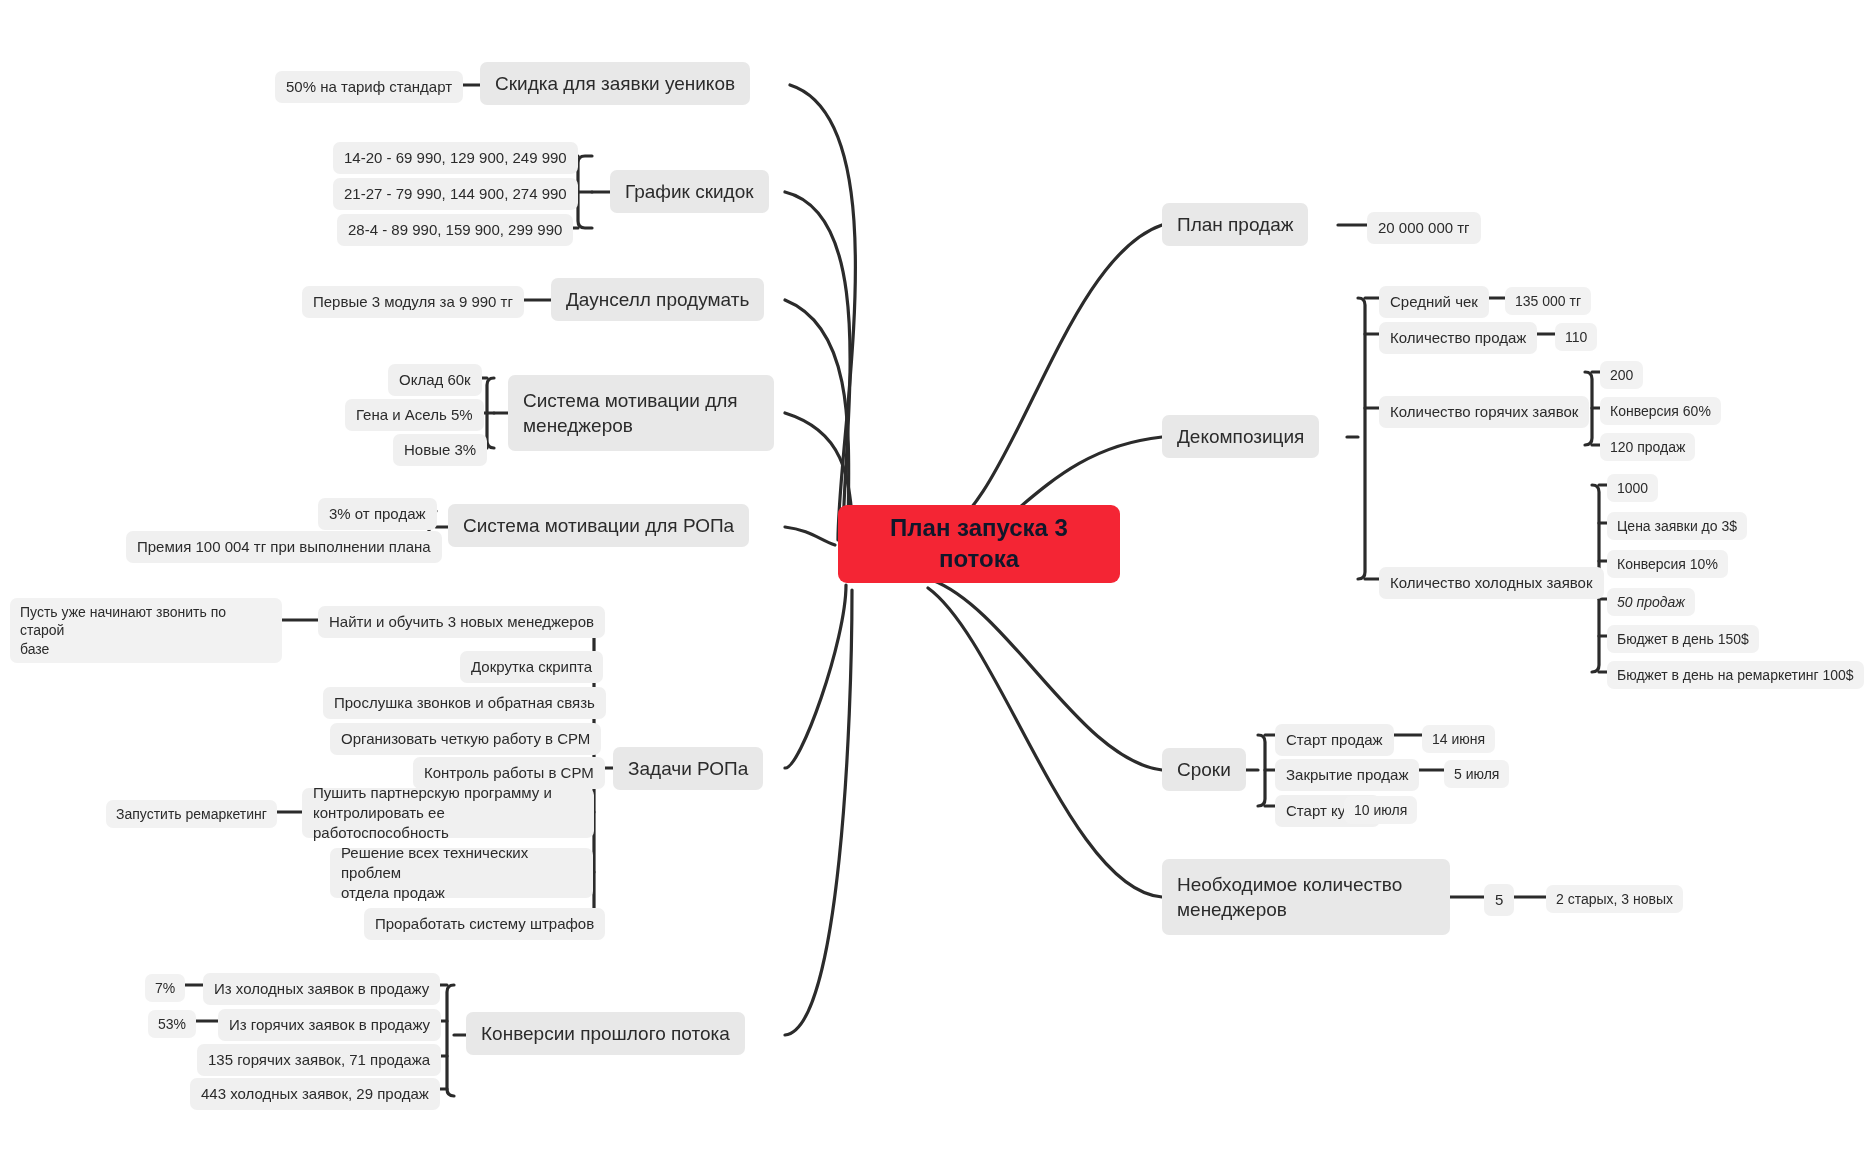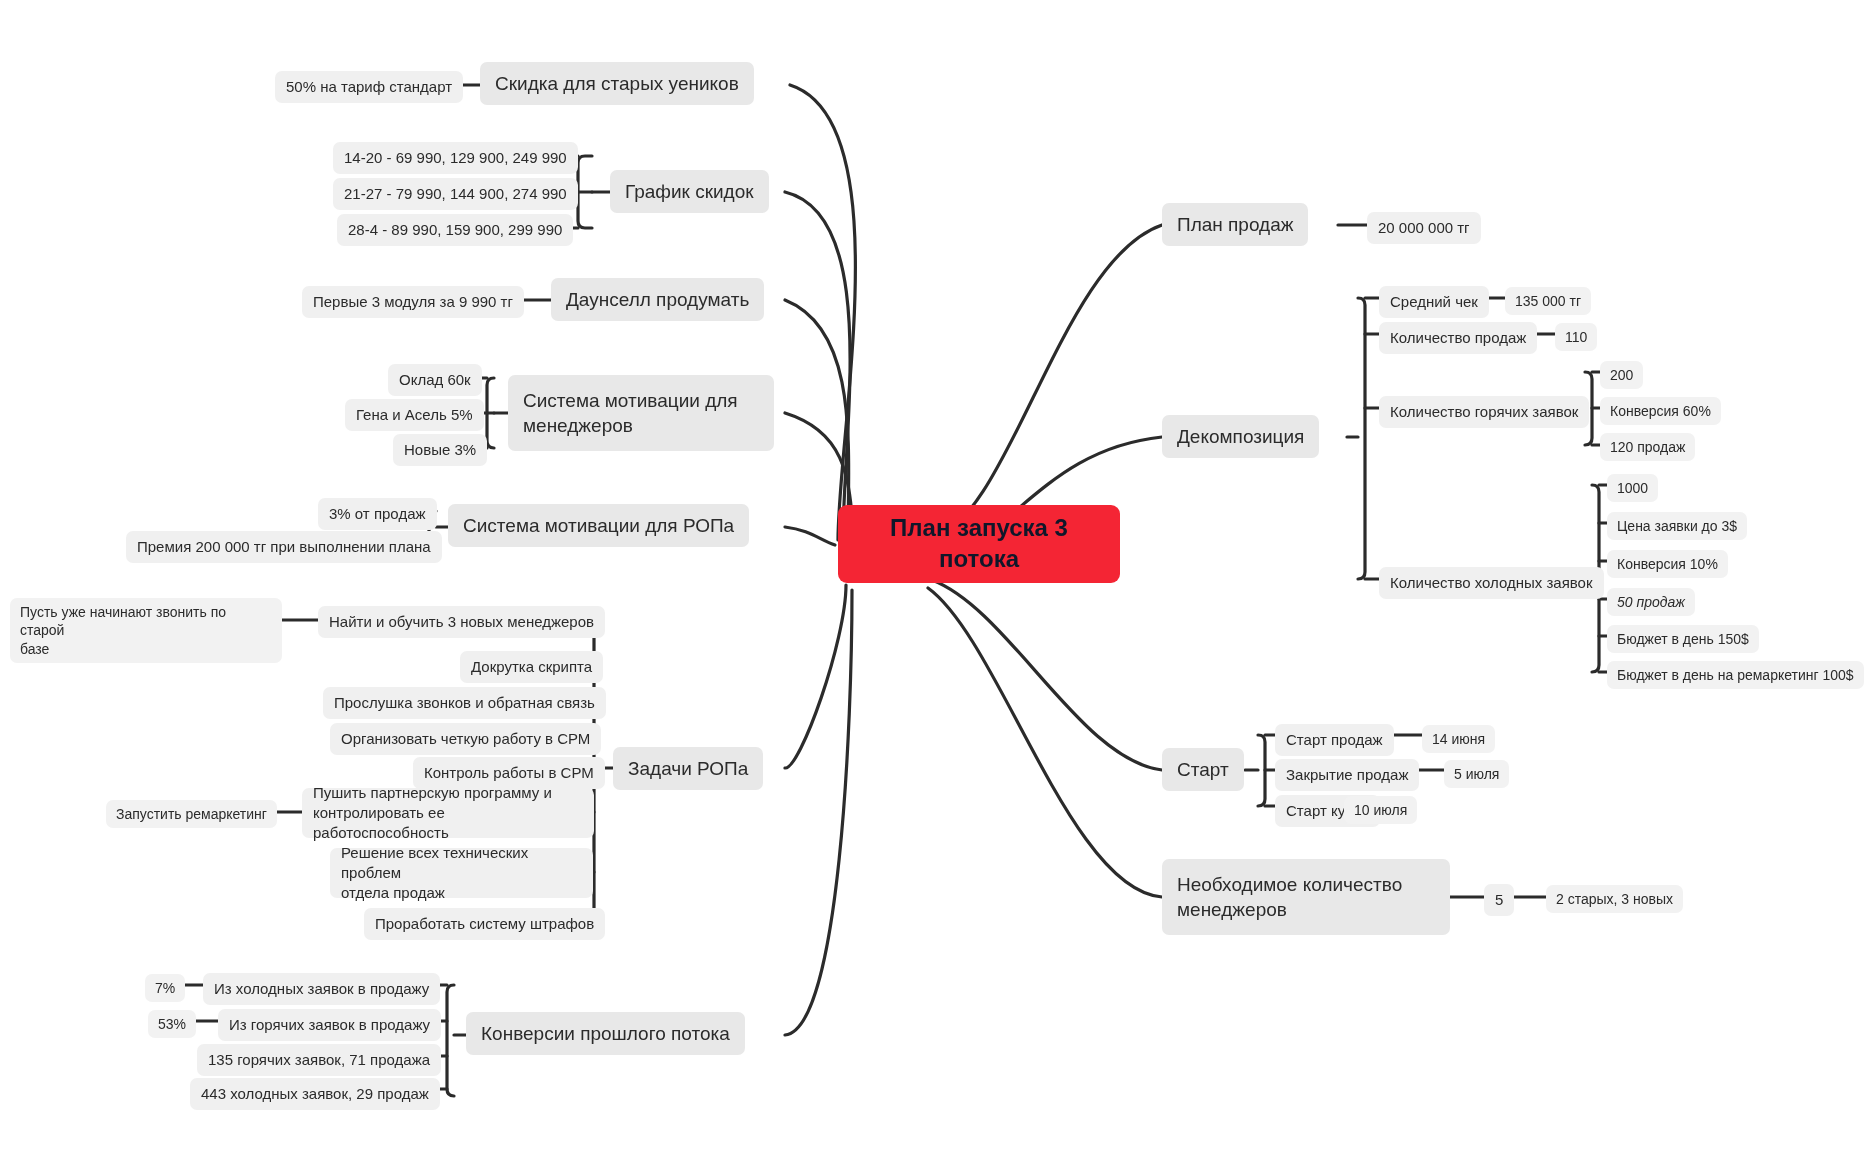--- a/index.html
+++ b/index.html
@@ -168,40 +168,40 @@
       <path d="M 1378 806 L 1410 806"></path>
 
       <path d="M 1450 897 L 1484 897"></path>
       <path d="M 1512 897 L 1546 897"></path>
     </g>
   </svg>
 
   <div class="node center" style="left:838px; top:505px; width:282px; height:78px;">План запуска 3
 потока</div>
 
-  <div class="node lvl1 left-align" style="left:480px; top:62px;">Скидка для старых уеников</div>
+  <div class="node lvl1 left-align" style="left:480px; top:62px;">Скидка для заявки уеников</div>
   <div class="node lvl2 right-align" style="left:275px; top:71px;">50% на тариф стандарт</div>
 
   <div class="node lvl1 left-align" style="left:610px; top:170px;">График скидок</div>
   <div class="node lvl2 right-align" style="left:333px; top:142px;">14-20 - 69 990, 129 900, 249 990</div>
   <div class="node lvl2 right-align" style="left:333px; top:178px;">21-27 - 79 990, 144 900, 274 990</div>
   <div class="node lvl2 right-align" style="left:337px; top:214px;">28-4 - 89 990, 159 900, 299 990</div>
 
   <div class="node lvl1 left-align" style="left:551px; top:278px;">Даунселл продумать</div>
   <div class="node lvl2 right-align" style="left:302px; top:286px;">Первые 3 модуля за 9 990 тг</div>
 
   <div class="node lvl1 left-align" style="left:508px; top:375px; width:266px; height:76px;">Система мотивации для
 менеджеров</div>
   <div class="node lvl2 right-align" style="left:388px; top:364px;">Оклад 60к</div>
   <div class="node lvl2 right-align" style="left:345px; top:399px;">Гена и Асель 5%</div>
   <div class="node lvl2 right-align" style="left:393px; top:434px;">Новые 3%</div>
 
   <div class="node lvl1 left-align" style="left:448px; top:504px;">Система мотивации для РОПа</div>
   <div class="node lvl2 right-align" style="left:318px; top:498px;">3% от продаж</div>
-  <div class="node lvl2 right-align" style="left:126px; top:531px;">Премия 200 000 тг при выполнении плана</div>
+  <div class="node lvl2 right-align" style="left:126px; top:531px;">Премия 100 004 тг при выполнении плана</div>
 
   <div class="node lvl1 left-align" style="left:613px; top:747px;">Задачи РОПа</div>
   <div class="node lvl2 right-align" style="left:318px; top:606px;">Найти и обучить 3 новых менеджеров</div>
   <div class="node lvl3 left-align" style="left:10px; top:598px; width:272px;">Пусть уже начинают звонить по старой
 базе</div>
   <div class="node lvl2 right-align" style="left:460px; top:651px;">Докрутка скрипта</div>
   <div class="node lvl2 right-align" style="left:330px; top:723px;">Организовать четкую работу в СРМ</div>
   <div class="node lvl2 right-align" style="left:323px; top:687px;">Прослушка звонков и обратная связь</div>
   <div class="node lvl2 right-align" style="left:413px; top:757px;">Контроль работы в СРМ</div>
   <div class="node lvl2 left-align" style="left:302px; top:788px; width:292px; height:50px;">Пушить партнерскую программу и
@@ -232,21 +232,21 @@
   <div class="node lvl3 left-align" style="left:1600px; top:397px;">Конверсия 60%</div>
   <div class="node lvl3 left-align" style="left:1600px; top:433px;">120 продаж</div>
   <div class="node lvl2 left-align" style="left:1379px; top:567px;">Количество холодных заявок</div>
   <div class="node lvl3 left-align" style="left:1607px; top:474px;">1000</div>
   <div class="node lvl3 left-align" style="left:1607px; top:512px;">Цена заявки до 3$</div>
   <div class="node lvl3 left-align" style="left:1607px; top:550px;">Конверсия 10%</div>
   <div class="node lvl3 left-align" style="left:1607px; top:588px;font-style:italic;">50 продаж</div>
   <div class="node lvl3 left-align" style="left:1607px; top:625px;">Бюджет в день 150$</div>
   <div class="node lvl3 left-align" style="left:1607px; top:661px;">Бюджет в день на ремаркетинг 100$</div>
 
-  <div class="node lvl1 left-align" style="left:1162px; top:748px;">Старт</div>
+  <div class="node lvl1 left-align" style="left:1162px; top:748px;">Сроки</div>
   <div class="node lvl2 left-align" style="left:1275px; top:724px;">Старт продаж</div>
   <div class="node lvl3 left-align" style="left:1422px; top:725px;">14 июня</div>
   <div class="node lvl2 left-align" style="left:1275px; top:759px;">Закрытие продаж</div>
   <div class="node lvl3 left-align" style="left:1444px; top:760px;">5 июля</div>
   <div class="node lvl2 left-align" style="left:1275px; top:795px;">Старт курса</div>
   <div class="node lvl3 left-align" style="left:1344px; top:796px;">10 июля</div>
 
   <div class="node lvl1 left-align" style="left:1162px; top:859px; width:288px; height:76px;">Необходимое количество
 менеджеров</div>
   <div class="node lvl2 left-align" style="left:1484px; top:884px;">5</div>

